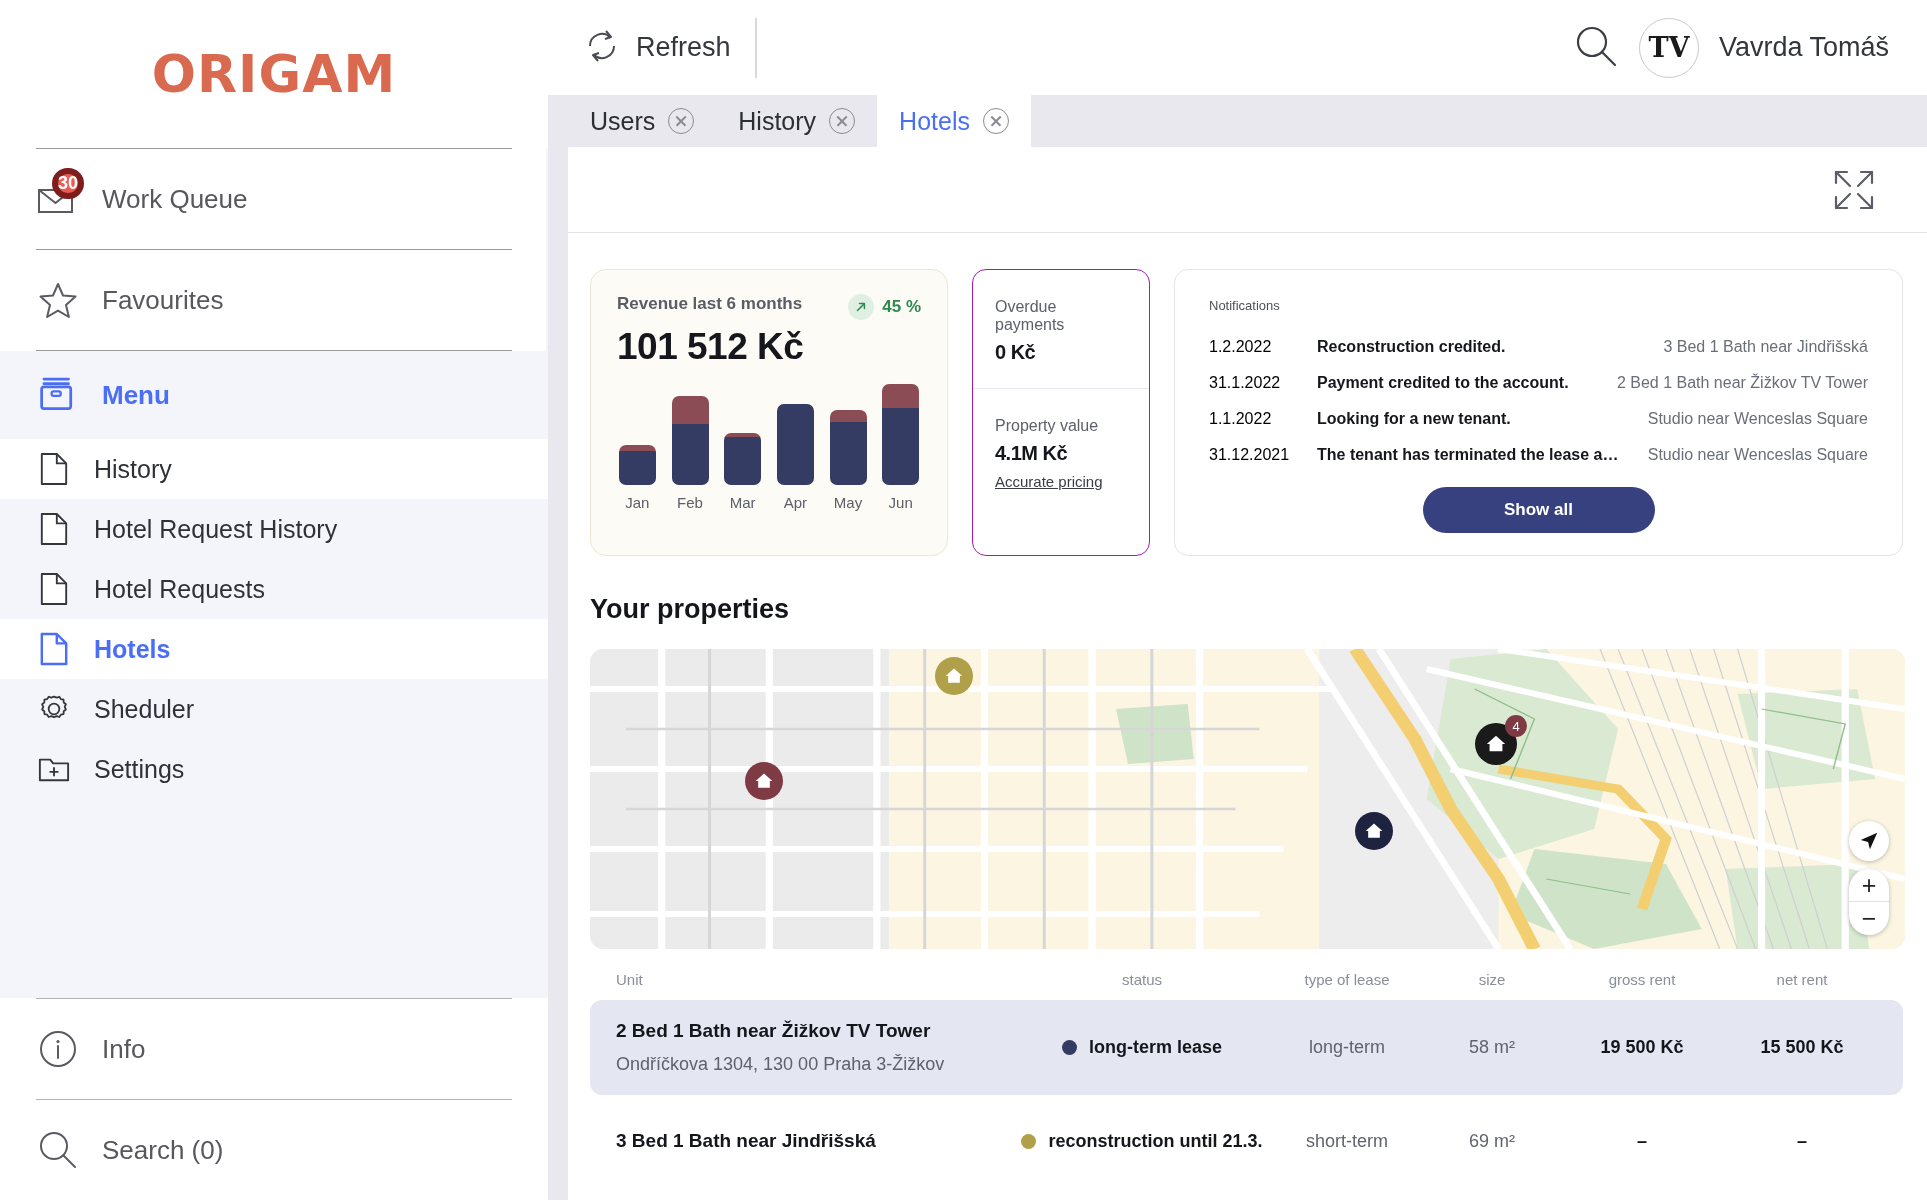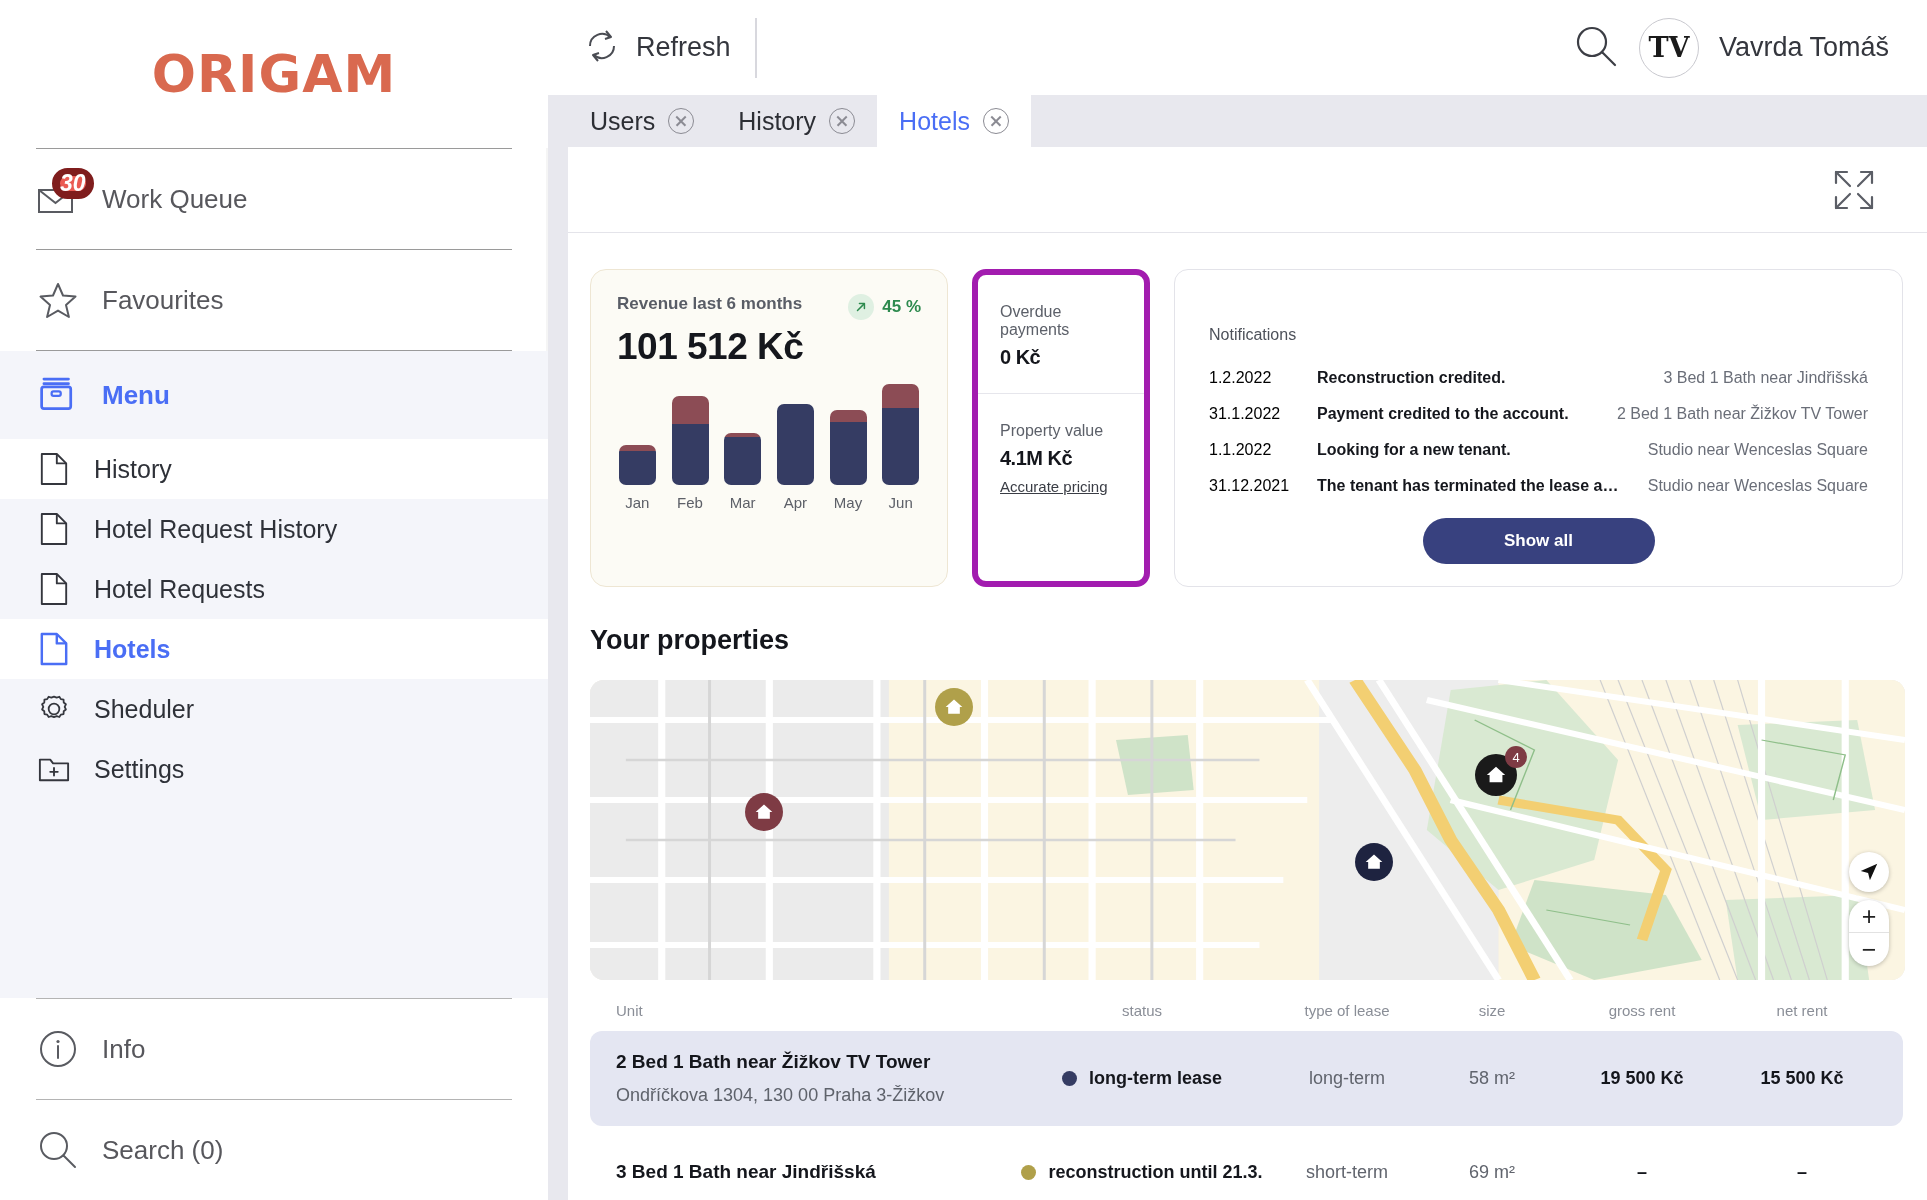--- a/index.html
+++ b/index.html
@@ -58,26 +58,25 @@
   .menu-body { background: #ffffff; flex: 1 1 auto; position: relative; }
   .menu-fill { position:absolute; left:0; right:0; top:0; bottom:0; background:#f4f5fa; z-index:0;}
   .menu-list { position: relative; z-index:1; }
 
   .side-bottom { background: #ffffff; }
 
   .badge {
     position: absolute;
     background: #ea5b53; color: #fff;
     border-radius: 999px;
-    font-size: 23px; font-weight: 700;
+    font-size: 18px; font-weight: 700;
     min-width: 31px; height: 31px;
     display: flex; align-items: center; justify-content: center;
     top: -9px; left: 16px;
-    border: 8px solid #7f1d1d;
-    font-style: italic;
+    border: 6px solid #7f1d1d;
   }
   .wq-icon-wrap { position: relative; width: 44px; height: 44px; }
 
   
   .main {
     flex: 1 1 auto; height: 1200px; display: flex; flex-direction: column;
     background: #e8e8ee; min-width: 0;
   }
   .topbar {
     height: 95px; background: #fff; display: flex; align-items: center;
@@ -158,35 +157,35 @@
     width: 100%; max-width: 37px; display: flex; flex-direction: column; justify-content: flex-end;
     border-radius: 7px; overflow: hidden;
   }
   .bar .seg-top { background: #8c4c55; }
   .bar .seg-bot { background: #353c63; }
   .bar-lbl { margin-top: 9px; font-size: 15px; color: #5d6068; }
 
   
   .ov-card {
     width: 178px; flex: 0 0 178px; background: #fff;
-    border: 6px solid #a21caf; border-radius: 14px;
+    border: 1px solid #a21caf; border-radius: 14px;
     display: flex; flex-direction: column;
   }
   .ov-part { padding: 28px 22px 24px 22px; }
   .ov-part.bordered { border-top: 1px solid #e6e6ec; }
   .ov-lbl { font-size: 16px; color: #5c6069; }
   .ov-val { font-size: 20px; font-weight: 700; color: #14161c; margin-top: 7px; letter-spacing:-0.5px;}
   .ov-link { font-size: 15px; color: #3a3d45; text-decoration: underline; margin-top: 8px; display: inline-block; cursor:pointer;}
 
   
   .notif-card {
     flex: 1 1 auto; background: #fff; border: 1px solid #e3e3e9; border-radius: 14px;
     padding: 28px 34px 22px 34px; min-width: 0;
   }
-  .notif-title { font-size: 16px; color: #4d515a; margin-bottom: 16px; margin-top: 28px; }
+  .notif-title { font-size: 13px; color: #4d515a; margin-bottom: 16px; }
   .notif-row { display: flex; align-items: center; height: 36px; font-size: 16px; }
   .notif-date { width: 108px; flex: 0 0 108px; color: #000000; }
   .notif-msg { font-weight: 700; color: #15171d; flex: 1 1 auto;
                white-space: nowrap; overflow: hidden; text-overflow: ellipsis; }
   .notif-prop { color: #6a6e78; text-align: right; white-space: nowrap; padding-left: 20px; }
   .showall-wrap { display: flex; justify-content: center; margin-top: 14px; }
   .showall {
     background: #38417f; color: #fff; border: none; border-radius: 999px;
     font-size: 17px; font-weight: 700; padding: 13px 0; width: 232px; cursor: pointer;
     font-family: "Liberation Sans", sans-serif;

